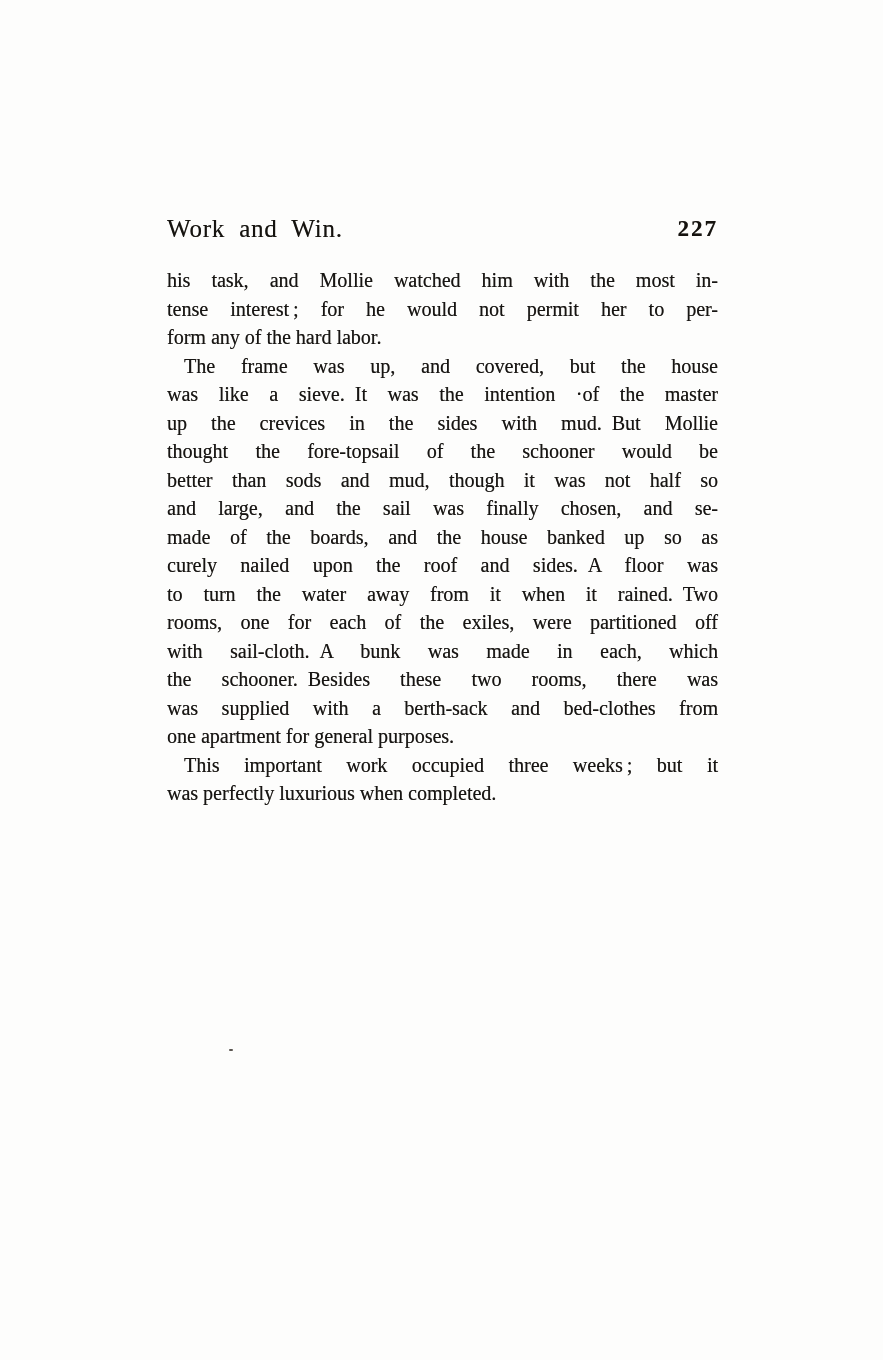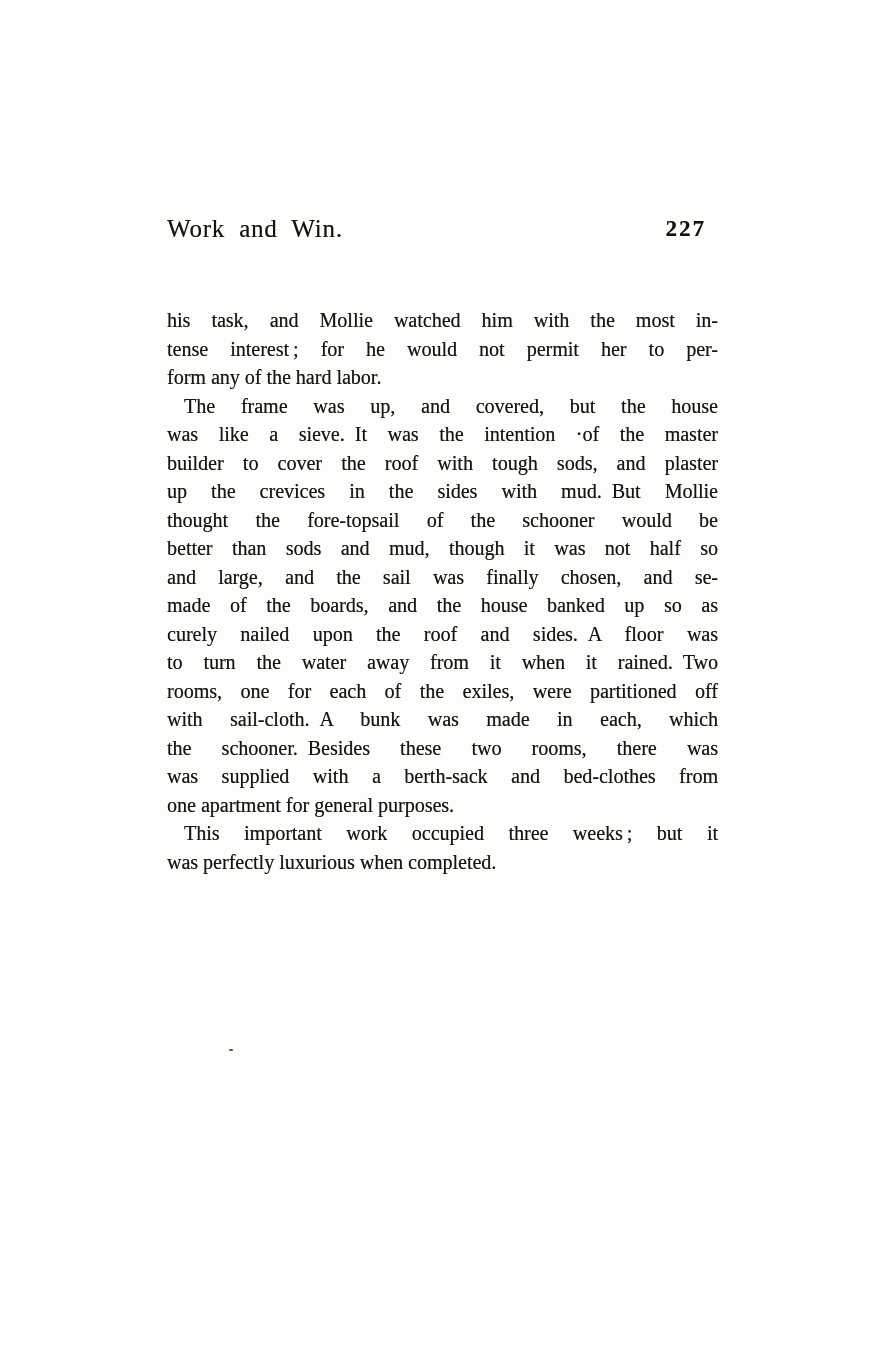--- a/index.html
+++ b/index.html
@@ -28,36 +28,35 @@
     display: block;
     text-align: left;
     font-size: 25px;
     letter-spacing: 0.8px;
     word-spacing: 7px;
     color: #15130f;
     text-shadow: 0.2px 0.2px 0.4px rgba(20,15,10,0.55);
   }
   .page-number {
     position: absolute;
-    right: 12px;
+    right: 0;
     top: 1px;
     font-size: 23px;
     font-weight: 700;
     letter-spacing: 2px;
     font-feature-settings: "onum" 1;
     color: #15130f;
     text-shadow: 0.2px 0.2px 0.4px rgba(20,15,10,0.55);
   }
   
   .text-block {
     position: absolute;
     top: 266px;
     left: 167px;
     width: 551px;
-    margin-top: 40px;
   }
   .para {
     margin: 0;
     padding: 0;
   }
   .line {
     font-size: 20px;
     line-height: 28.5px;
     text-align: justify;
     text-align-last: justify;
@@ -92,21 +91,20 @@
 
   <div class="text-block">
       <div class="para">
         <div class="line">his task, and Mollie watched him with the most in-</div>
         <div class="line">tense interest ; for he would not permit her to per-</div>
         <div class="line last">form any of the hard labor.</div>
       </div>
       <div class="para indent">
         <div class="line">The frame was up, and covered, but the house</div>
         <div class="line">was like a sieve. It was the intention ·of the master</div>
-        <div class="line">builder to cover the roof with tough sods, and plaster</div>
         <div class="line">up the crevices in the sides with mud. But Mollie</div>
         <div class="line">thought the fore-topsail of the schooner would be</div>
         <div class="line">better than sods and mud, though it was not half so</div>
         <div class="line">and large, and the sail was finally chosen, and se-</div>
         <div class="line">made of the boards, and the house banked up so as</div>
         <div class="line">curely nailed upon the roof and sides. A floor was</div>
         <div class="line">to turn the water away from it when it rained. Two</div>
         <div class="line">rooms, one for each of the exiles, were partitioned off</div>
         <div class="line">with sail-cloth. A bunk was made in each, which</div>
         <div class="line">the schooner. Besides these two rooms, there was</div>

